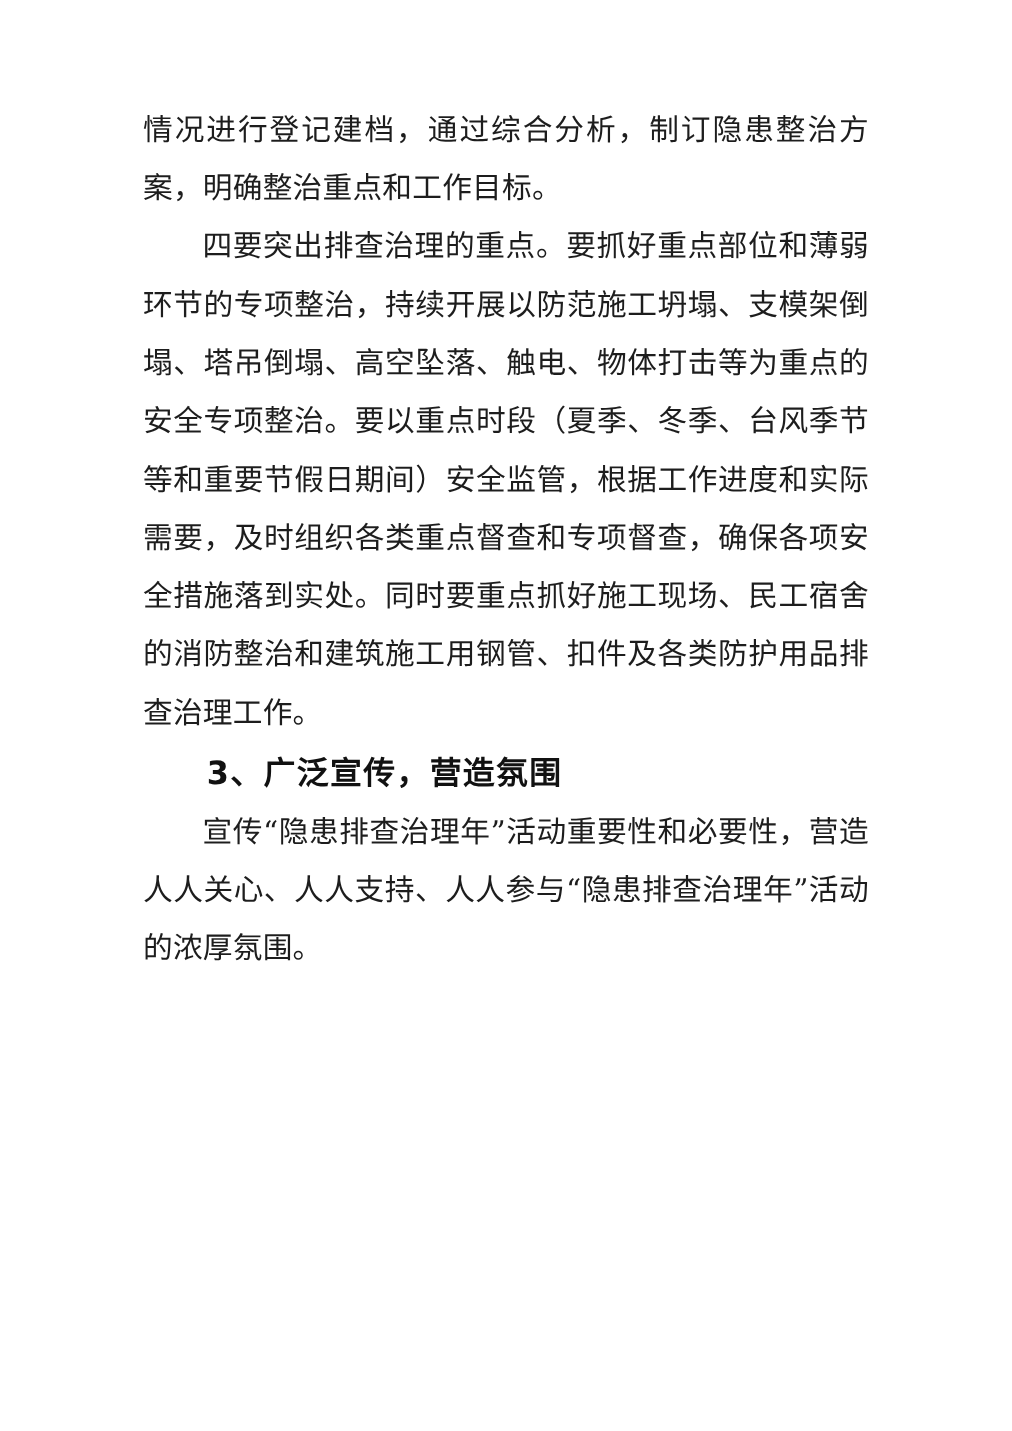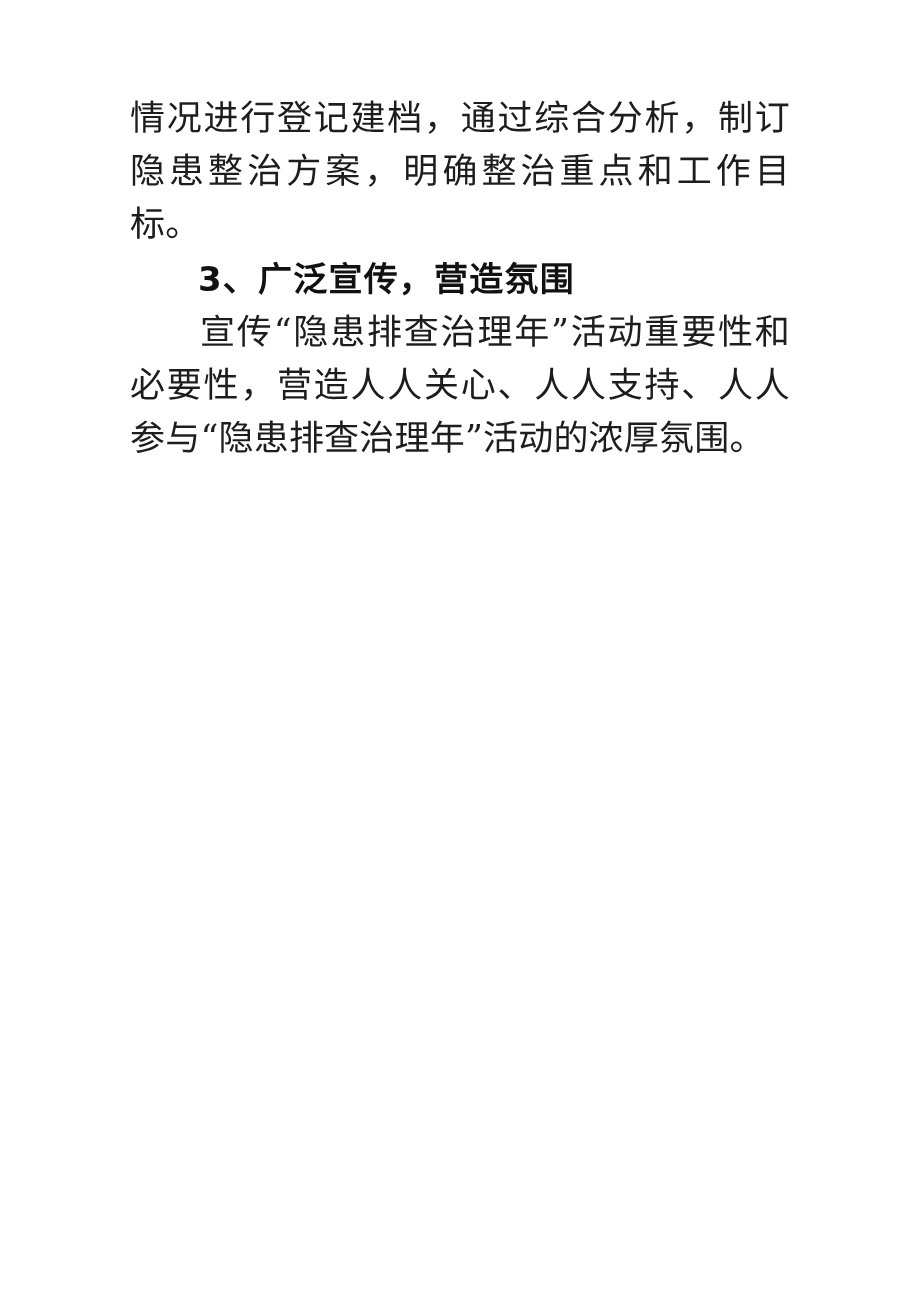--- a/index.html
+++ b/index.html
@@ -29,21 +29,21 @@
   #content {
     position: absolute;
     left: 130px;
     top: 92px;
     width: 660px;
   }
 
   
   .para {
     margin: 0;
-    font-size: 35px;
+    font-size: 27px;
     line-height: 53px;
     text-align: justify;
     text-justify: inter-character;
     text-align-last: left;
     letter-spacing: 0.2px;
     color: #1d1d1d;
     font-family: "DejaVu Serif", "Liberation Serif", serif;
     font-weight: 400;
   }
 
@@ -54,41 +54,42 @@
 
   
   .para.indent {
     text-indent: 2em;
   }
 
   
   .heading {
     margin: 0;
     text-indent: 2em;
-    font-size: 34px;
+    font-size: 29px;
     line-height: 53px;
     font-weight: 700;
     letter-spacing: 1.2px;
     color: #111111;
     text-align: left;
     font-family: "DejaVu Sans", "Liberation Sans", sans-serif;
   }
 
   
   .gap-sm { height: 2px; }
 </style>
 </head>
 <body>
 
 <div id="page">
   <div id="content">
 
     <p class="para cont">情况进行登记建档，通过综合分析，制订隐患整治方案，明确整治重点和工作目标。</p>
 
 
+    <p class="para indent">四要突出排查治理的重点。要抓好重点部位和薄弱环节的专项整治，持续开展以防范施工坍塌、支模架倒塌、塔吊倒塌、高空坠落、触电、物体打击等为重点的安全专项整治。要以重点时段（夏季、冬季、台风季节等和重要节假日期间）安全监管，根据工作进度和实际需要，及时组织各类重点督查和专项督查，确保各项安全措施落到实处。同时要重点抓好施工现场、民工宿舍的消防整治和建筑施工用钢管、扣件及各类防护用品排查治理工作。</p>
 
     <div class="gap-sm"></div>
 
     <p class="heading">3、广泛宣传，营造氛围</p>
 
     <p class="para indent">宣传“隐患排查治理年”活动重要性和必要性，营造人人关心、人人支持、人人参与“隐患排查治理年”活动的浓厚氛围。</p>
 
   </div>
 </div>
 

